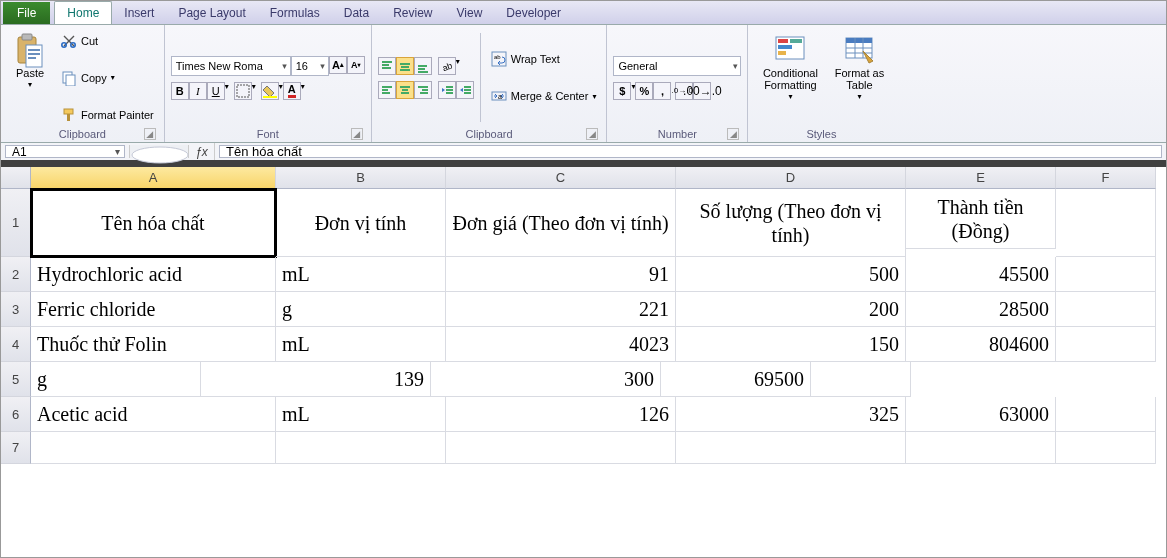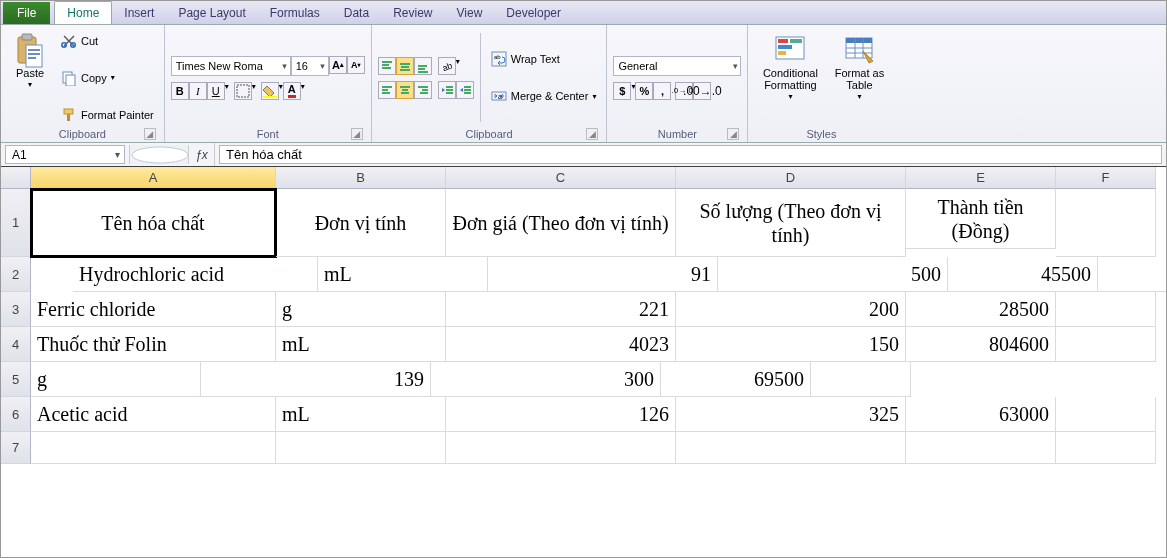--- a/index.html
+++ b/index.html
@@ -26,21 +26,21 @@
 .sep-v { width: 1px; background: #c0c4d2; margin: 4px 2px; }
 
 .font-sel, .size-sel { border: 1px solid #b0b6c8; background: #fff; font-size: 11px; height: 20px; display: inline-flex; align-items: center; padding: 0 16px 0 4px; position: relative; }
 .font-sel { width: 120px; } .size-sel { width: 38px; }
 .dd-arrow::after { content: "▾"; position: absolute; right: 3px; font-size: 9px; color: #555; }
 
 .icon-sq { width: 18px; height: 18px; border: 1px solid #aab; background: #f4f4fa; display: inline-flex; align-items: center; justify-content: center; font-size: 11px; }
 .icon-sq.sel { background: #fbe08a; border-color: #d9a43b; }
 
 
-.fbar { display: flex; align-items: stretch; height: 24px; border-bottom: 1px solid #404040; background: #f3f4f8; }
+.fbar { display: flex; align-items: stretch; height: 24px; border-bottom: 7px solid #404040; background: #f3f4f8; }
 .namebox { width: 120px; border: 1px solid #b0b6c8; margin: 2px 4px; background: #fff; display: flex; align-items: center; padding: 0 6px; font-size: 12px; position: relative; }
 .namebox::after { content: "▾"; position: absolute; right: 4px; font-size: 10px; color: #555; }
 .fx { width: 26px; display: flex; align-items: center; justify-content: center; font-style: italic; font-size: 12px; color: #444; border-right: 1px solid #ccc; }
 .formula-input { flex: 1; margin: 2px 4px; border: 1px solid #b0b6c8; background: #fff; display: flex; align-items: center; padding: 0 6px; font-size: 13px; }
 
 
 .grid { display: flex; }
 .rowhdrs { display: flex; flex-direction: column; }
 .corner { width: 30px; height: 22px; background: linear-gradient(#f0f0f4,#e0e2ea); border-right: 1px solid #b0b6c8; border-bottom: 1px solid #b0b6c8; }
 .rh { width: 30px; background: linear-gradient(#f0f0f4,#e0e2ea); border-right: 1px solid #b0b6c8; border-bottom: 1px solid #d4d6de; display: flex; align-items: center; justify-content: center; font-size: 13px; color: #444; }
@@ -370,21 +370,21 @@
           <div class="td hdr cB" style="height: 68px;">Đơn vị tính</div>
           <div class="td hdr cC" style="height: 68px;">Đơn giá
 (Theo đơn vị tính)</div>
           <div class="td hdr cD" style="height: 68px;">Số lượng
 (Theo đơn vị tính)</div>
           <div class="td hdr cE" style="height: 60px;">Thành tiền
 (Đồng)</div>
           <div class="td hdr cF" style="height: 68px;"></div>
         </div>
         <div class="tr">
-          <div class="td cA" style="height: 35px; margin-left: 42px;">Hydrochloric acid</div>
+          <div class="td cA" style="height: 35px;">Hydrochloric acid</div>
           <div class="td cB" style="height: 35px;">mL</div>
           <div class="td cC num" style="height: 35px;">91</div>
           <div class="td cD num" style="height: 35px;">500</div>
           <div class="td cE num" style="height: 35px;">45500</div>
           <div class="td cF" style="height: 35px;"></div>
         </div>
         <div class="tr">
           <div class="td cA" style="height: 35px;">Ferric chloride</div>
           <div class="td cB" style="height: 35px;">g</div>
           <div class="td cC num" style="height: 35px;">221</div>

